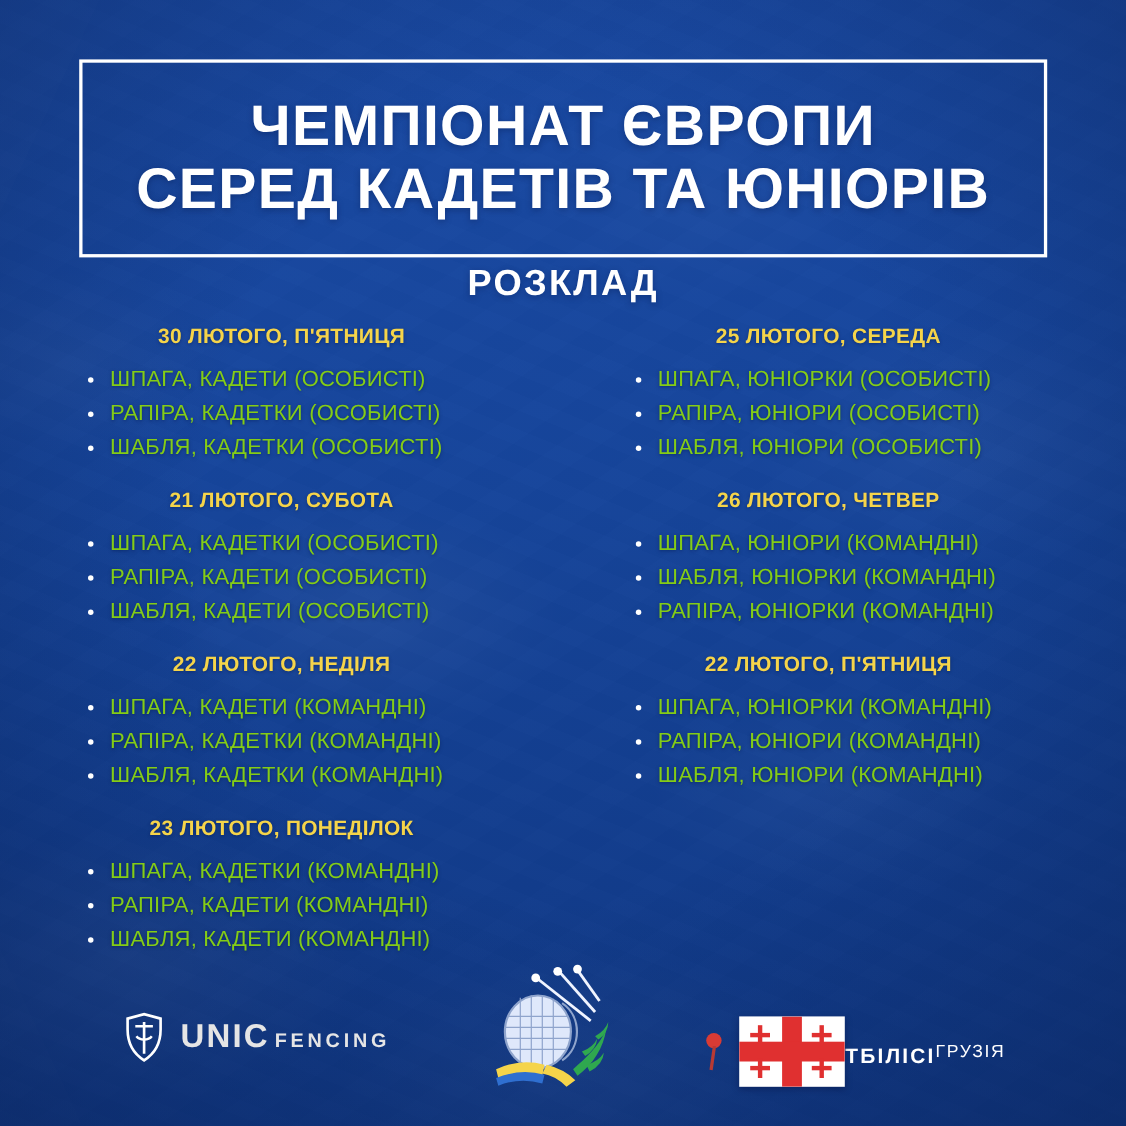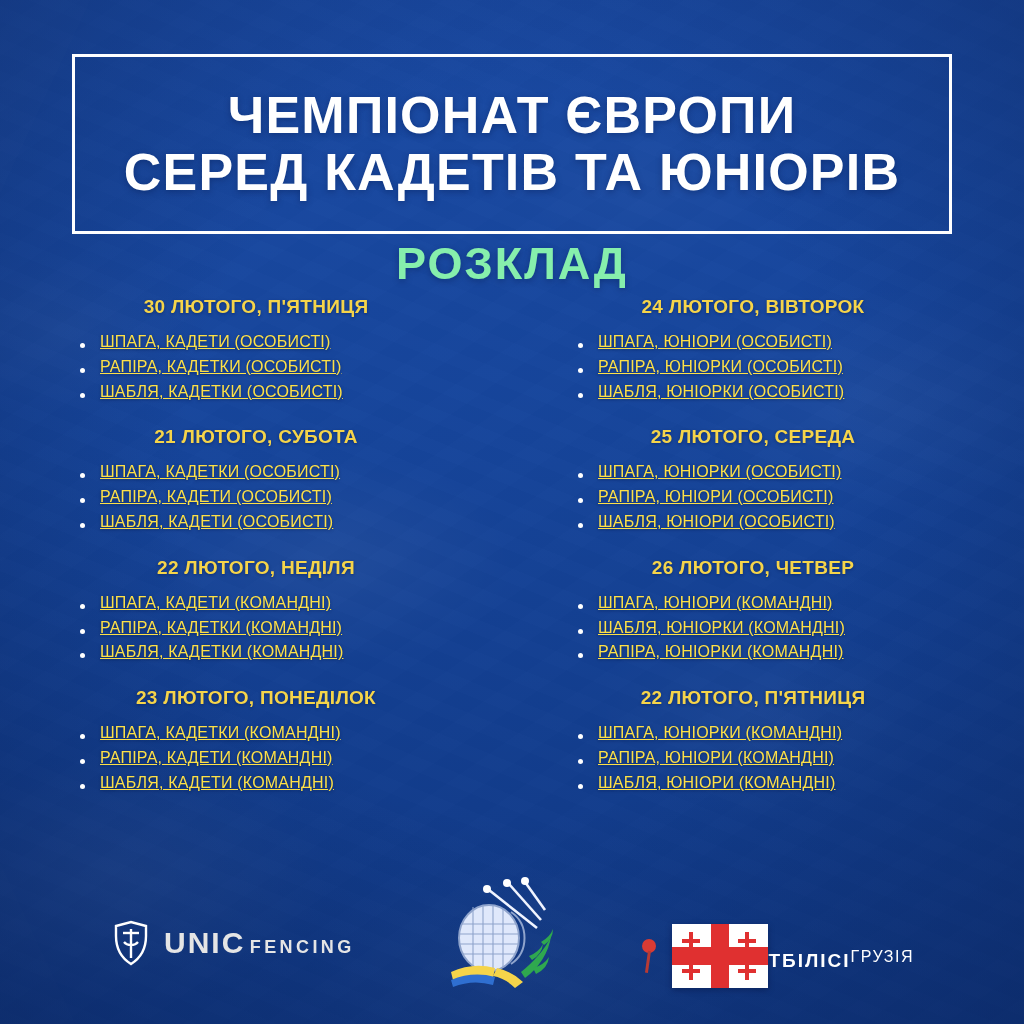--- a/index.html
+++ b/index.html
@@ -63,23 +63,23 @@
     line-height: 1.06;
     text-align: center;
     text-shadow: 0 2px 6px rgba(0,20,70,0.35);
     white-space: nowrap;
   }
   .title-line.l2 { font-size: 52px; }
 
   .subtitle {
     position: absolute; top: 238px; left: 0; width: 100%;
     text-align: center;
-    color: #86efac;
+    color: #ffffff;
     font-weight: bold;
-    font-size: 45px;
+    font-size: 33px;
     letter-spacing: 2px;
     text-shadow: 0 2px 6px rgba(0,20,70,0.35);
   }
 
   
   .schedule {
     position: absolute; top: 296px; left: 0; width: 100%;
     display: flex;
     padding: 0 40px;
   }
@@ -95,28 +95,27 @@
     letter-spacing: .3px;
     margin-bottom: 12px;
     text-shadow: 0 1px 3px rgba(0,20,70,0.45);
   }
   .col.left .day-title { text-align: center; padding-right: 60px; }
   .col.right .day-title { text-align: center; padding-right: 40px; }
 
   .events { list-style: none; }
   .event {
     position: relative;
-    color: #fde047;
-    font-size: 16px;
+    color: #84cc16;
+    font-size: 20px;
     line-height: 1.55;
     padding-left: 26px;
     letter-spacing: .2px;
     text-shadow: 0 1px 3px rgba(0,20,70,0.5);
     white-space: nowrap;
-    text-decoration: underline;
   }
   .event::before {
     content: "";
     position: absolute; left: 6px; top: 13px;
     width: 5px; height: 5px; border-radius: 50%;
     background: #ffffff;
   }
   .col.left .events { padding-left: 14px; }
   .col.right .events { padding-left: 10px; }
 
@@ -229,28 +228,20 @@
             <li class="event">ШПАГА, КАДЕТКИ (КОМАНДНІ)</li>
             <li class="event">РАПІРА, КАДЕТИ (КОМАНДНІ)</li>
             <li class="event">ШАБЛЯ, КАДЕТИ (КОМАНДНІ)</li>
           </ul>
         </div>
 
       </div>
 
       <div class="col right">
 
-        <div class="day">
-          <div class="day-title">24 ЛЮТОГО, ВІВТОРОК</div>
-          <ul class="events">
-            <li class="event">ШПАГА, ЮНІОРИ (ОСОБИСТІ)</li>
-            <li class="event">РАПІРА, ЮНІОРКИ (ОСОБИСТІ)</li>
-            <li class="event">ШАБЛЯ, ЮНІОРКИ (ОСОБИСТІ)</li>
-          </ul>
-        </div>
 
         <div class="day">
           <div class="day-title">25 ЛЮТОГО, СЕРЕДА</div>
           <ul class="events">
             <li class="event">ШПАГА, ЮНІОРКИ (ОСОБИСТІ)</li>
             <li class="event">РАПІРА, ЮНІОРИ (ОСОБИСТІ)</li>
             <li class="event">ШАБЛЯ, ЮНІОРИ (ОСОБИСТІ)</li>
           </ul>
         </div>
 

